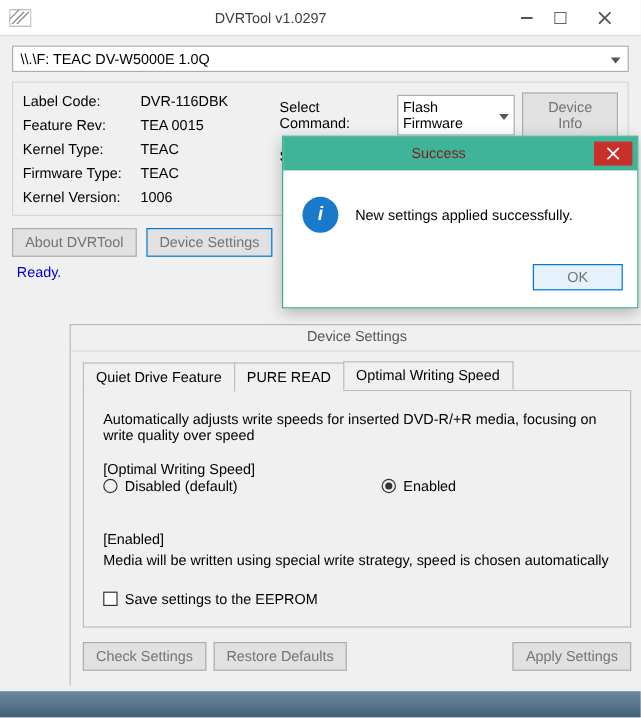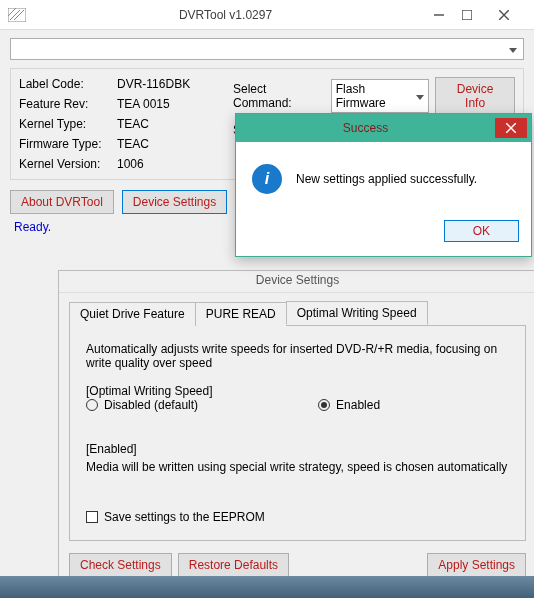--- a/index.html
+++ b/index.html
@@ -10,21 +10,21 @@
 .titlebar .close{width:45px}
 svg.hatch{width:18px;height:14px}
 .content{padding:8px 10px;background:#f0f0f0}
 .row{display:flex;align-items:center;gap:6px}
 .drive-sel{border:1px solid #adadad;background:#fff;padding:3px 6px;display:flex;align-items:center;font-family:Consolas,monospace;font-size:12px}
 .drive-sel .caret{margin-left:auto}
 .grid{border:1px solid #d6d6d6;background:#f0f0f0;padding:8px;margin-top:8px;display:flex;gap:6px}
 .col{display:flex;flex-direction:column;gap:6px}
 .lbl{color:#000}
 .mono{font-family:Liberation Sans, sans-serif}
-.btn{background:#e1e1e1;border:1px solid #adadad;padding:4px 10px;color:#b91c1c;cursor:pointer}
+.btn{background:#e1e1e1;border:1px solid #adadad;padding:4px 10px;color:#737373;cursor:pointer}
 .sel{background:#fff;border:1px solid #adadad;padding:2px 4px;display:flex;align-items:center;gap:4px}
 .sel .caret{margin-left:auto}
 .btnrow{display:flex;gap:8px;margin-top:10px}
 .status{color:#0000cc;margin-top:4px;padding:2px 4px}
 .devset{position:absolute;left:58px;top:270px;width:478px;background:#f0f0f0;border-left:1px solid #bbb;border-top:1px solid #bbb}
 .devset .hd{height:22px;text-align:center;color:#555;overflow:hidden;padding-top:2px;border-bottom:1px solid #ddd}
 .devset .body{padding:8px 10px 12px 10px}
 .tabs{display:flex;border-bottom:1px solid #bbb}
 .tab{padding:4px 10px;border:1px solid #bbb;border-bottom:none;background:#f0f0f0;margin-right:-1px;position:relative;top:1px}
 .tab.active{background:#f0f0f0;border-bottom:1px solid #f0f0f0;top:0}
@@ -71,20 +71,21 @@
   <div class="wbtn close">
       <svg width="10" height="10">
         <line x1="0" y1="0" x2="10" y2="10" stroke="currentColor" stroke-width="1.5"></line>
         <line x1="10" y1="0" x2="0" y2="10" stroke="currentColor" stroke-width="1.5"></line>
       </svg>
     </div>
 </div>
 
 <div class="content">
   <div class="drive-sel">
+    <span>\\.\F: TEAC    DV-W5000E      1.0Q</span>
     <span class="caret"></span>
   </div>
 
   <div class="grid">
     <div class="col" style="width:92px">
       <span class="lbl">Label Code:</span>
       <span class="lbl">Feature Rev:</span>
       <span class="lbl">Kernel Type:</span>
       <span class="lbl">Firmware Type:</span>
       <span class="lbl">Kernel Version:</span>
@@ -138,21 +139,21 @@
         <div class="radio">
           <span class="dot"></span>
           <span>Disabled (default)</span>
         </div>
         <div class="radio">
           <span class="dot on"></span>
           <span>Enabled</span>
         </div>
       </div>
       <div>[Enabled]</div>
-      <div style="margin:4px 0 36px 0">Media will be written using special write strategy, speed is chosen automatically</div>
+      <div style="margin:4px 0 18px 0">Media will be written using special write strategy, speed is chosen automatically</div>
       <div class="chk">
         <span class="box"></span>
         <span>Save settings to the EEPROM</span>
       </div>
     </div>
     <div class="footbtns">
       <button class="btn">Check Settings</button>
       <button class="btn">Restore Defaults</button>
       <div style="flex:1"></div>
       <button class="btn">Apply Settings</button>

